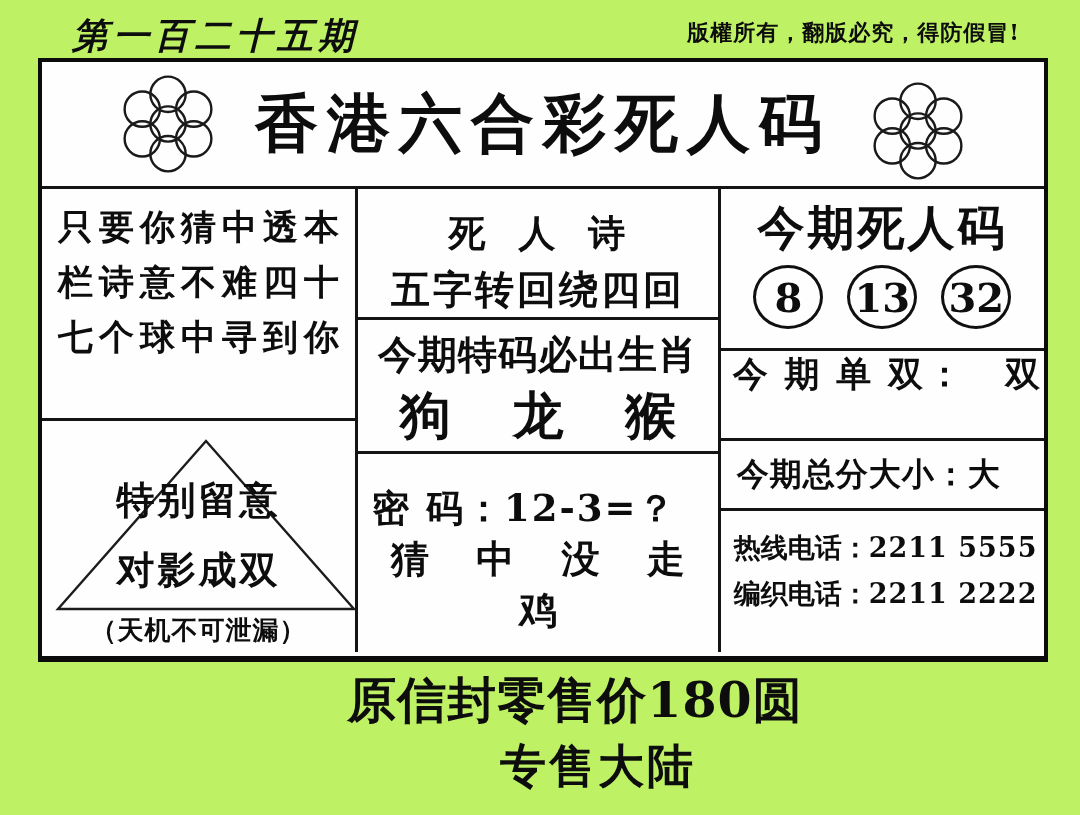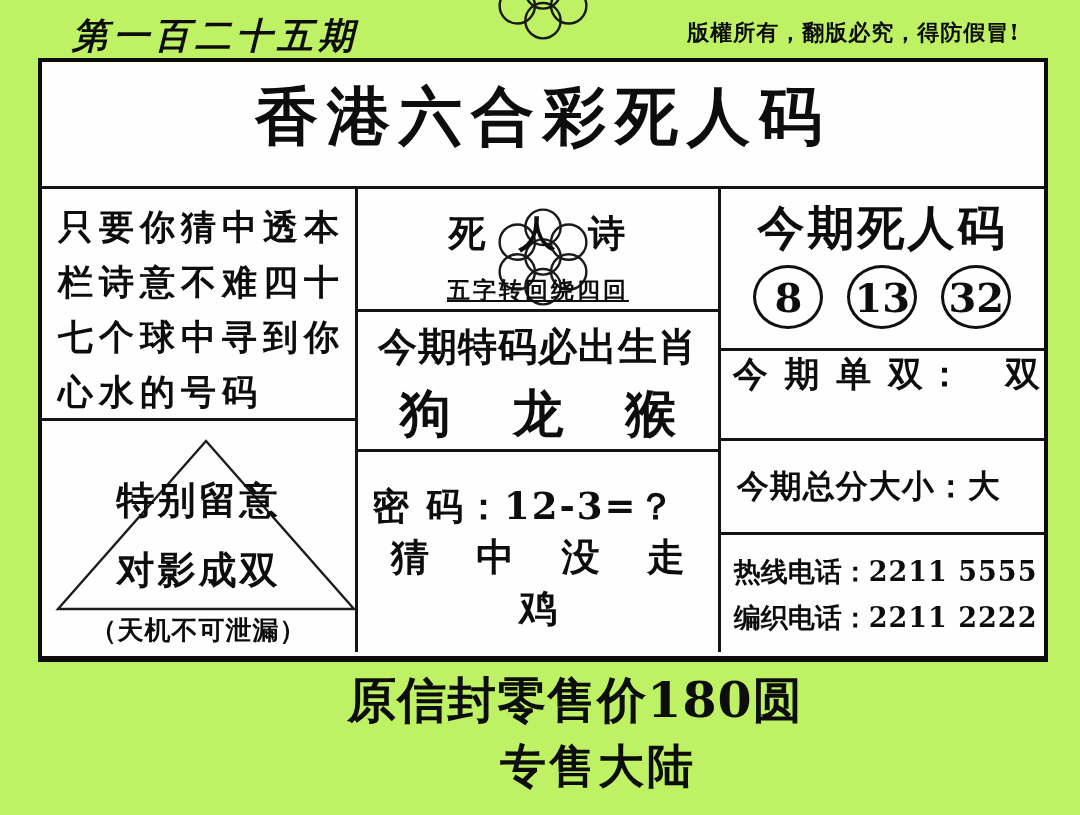--- a/index.html
+++ b/index.html
@@ -20,21 +20,21 @@
   }
 
   
   .main-box {
     position:absolute; left:38px; top:58px; width:1010px; height:604px;
     border:4px solid #0c0c0c; border-bottom-width:6px; box-sizing:border-box;
     background:#fefefe;
   }
   .header-row {
     height:127px; border-bottom:3px solid #141414; box-sizing:border-box;
-    display:flex; align-items:center; justify-content:center; gap:31px;flex-direction:column;
+    display:flex; align-items:center; justify-content:center; gap:31px;
   }
   .flower svg { width:112px; height:104px; display:block; }
   .flower.right { margin-top:14px; }
   .page-title {
     margin:0; font-size:63px; font-weight:700; letter-spacing:9px; white-space:nowrap;
   }
 
   .body-grid { display:flex; height:463px; }
   .col { display:flex; flex-direction:column; box-sizing:border-box; }
   .col-left  { width:332px; border-right:3px solid #141414; }
@@ -49,40 +49,40 @@
   .triangle-cell { flex:1; position:relative; }
   .triangle-svg { position:absolute; left:12px; top:16px; }
   .tri-line { position:absolute; width:100%; text-align:center; font-weight:700; font-size:38px; letter-spacing:3px; }
   .tri-line1 { top:54px; }
   .tri-line2 { top:124px; }
   .tri-note  { position:absolute; bottom:4px; width:100%; text-align:center; font-size:26px; font-weight:600; letter-spacing:1px; }
 
   
   .mid-cell1 { height:147px; text-align:center; }
   .dead-poem-title { margin-top:20px; font-size:37px; font-weight:700; word-spacing:16px; letter-spacing:2px; }
-  .dead-poem-verse { margin-top:16px; font-size:23px; font-weight:600; letter-spacing:3px;text-decoration:underline; }
+  .dead-poem-verse { margin-top:4px; font-size:39px; font-weight:600; letter-spacing:3px; }
   .mid-cell2 { height:156px; text-align:center; }
   .zodiac-label { margin-top:8px; font-size:39px; font-weight:700; letter-spacing:1px; white-space:nowrap; }
-  .zodiac-animals { margin-top:6px; font-size:51px; font-weight:700; word-spacing:44px; }
+  .zodiac-animals { margin-top:0; font-size:51px; font-weight:700; word-spacing:44px; }
   .mid-cell3 { flex:1; display:flex; flex-direction:column; }
   .password { margin:30px 0 0 14px; font-size:37px; font-weight:600; letter-spacing:2px; }
   .slogan { margin-top:auto; margin-bottom:18px; text-align:center; font-size:38px; font-weight:700; word-spacing:34px; }
 
   
   .r-cell1 { height:162px; text-align:center; }
   .dead-code-label { margin-top:8px; font-size:47px; font-weight:700; letter-spacing:3px; white-space:nowrap; }
   .circles-row { margin-top:5px; display:flex; justify-content:center; gap:24px; }
   .num-circle {
     width:64px; height:58px; border:3px solid #101010; border-radius:50%;
     display:flex; align-items:center; justify-content:center;
     font-size:40px; font-weight:700;
   }
   .r-cell2 { height:90px; display:flex; align-items:flex-start; padding-left:12px;font-family:Liberation Serif, serif; }
   .odd-even { font-size:35px; font-weight:700; letter-spacing:4px; white-space:nowrap; }
-  .r-cell3 { height:94px; display:flex; align-items:center; padding-left:16px; }
+  .r-cell3 { height:70px; display:flex; align-items:center; padding-left:16px; }
   .total-size { font-size:32px; font-weight:600; letter-spacing:1px; white-space:nowrap; }
   .r-cell4 { flex:1; padding:14px 0 0 13px; }
   .phone-line { font-size:27px; font-weight:700; line-height:46px; white-space:nowrap; }
   .phone-num { letter-spacing:1px; }
 
   
   .price-line {
     position:absolute; top:668px; left:0; width:1080px; box-sizing:border-box;
     text-align:center; padding-left:70px;
     font-size:49px; font-weight:700; letter-spacing:1px;
@@ -129,21 +129,20 @@
       </span>
     </div>
 
     <div class="body-grid">
 
       <div class="col col-left">
         <div class="cell poem-cell hline">
           <div class="poem-line">只要你猜中透本</div>
           <div class="poem-line">栏诗意不难四十</div>
           <div class="poem-line">七个球中寻到你</div>
-          <div class="poem-line">心水的号码</div>
         </div>
         <div class="cell triangle-cell">
           <svg class="triangle-svg" width="304" height="176" viewBox="0 0 304 176" fill="none" stroke="#1c1c1c" stroke-width="2.4">
             <polygon points="152,4 300,172 4,172"></polygon>
           </svg>
           <div class="tri-line tri-line1">特别留意</div>
           <div class="tri-line tri-line2">对影成双</div>
           <div class="tri-note">（天机不可泄漏）</div>
         </div>
       </div>

